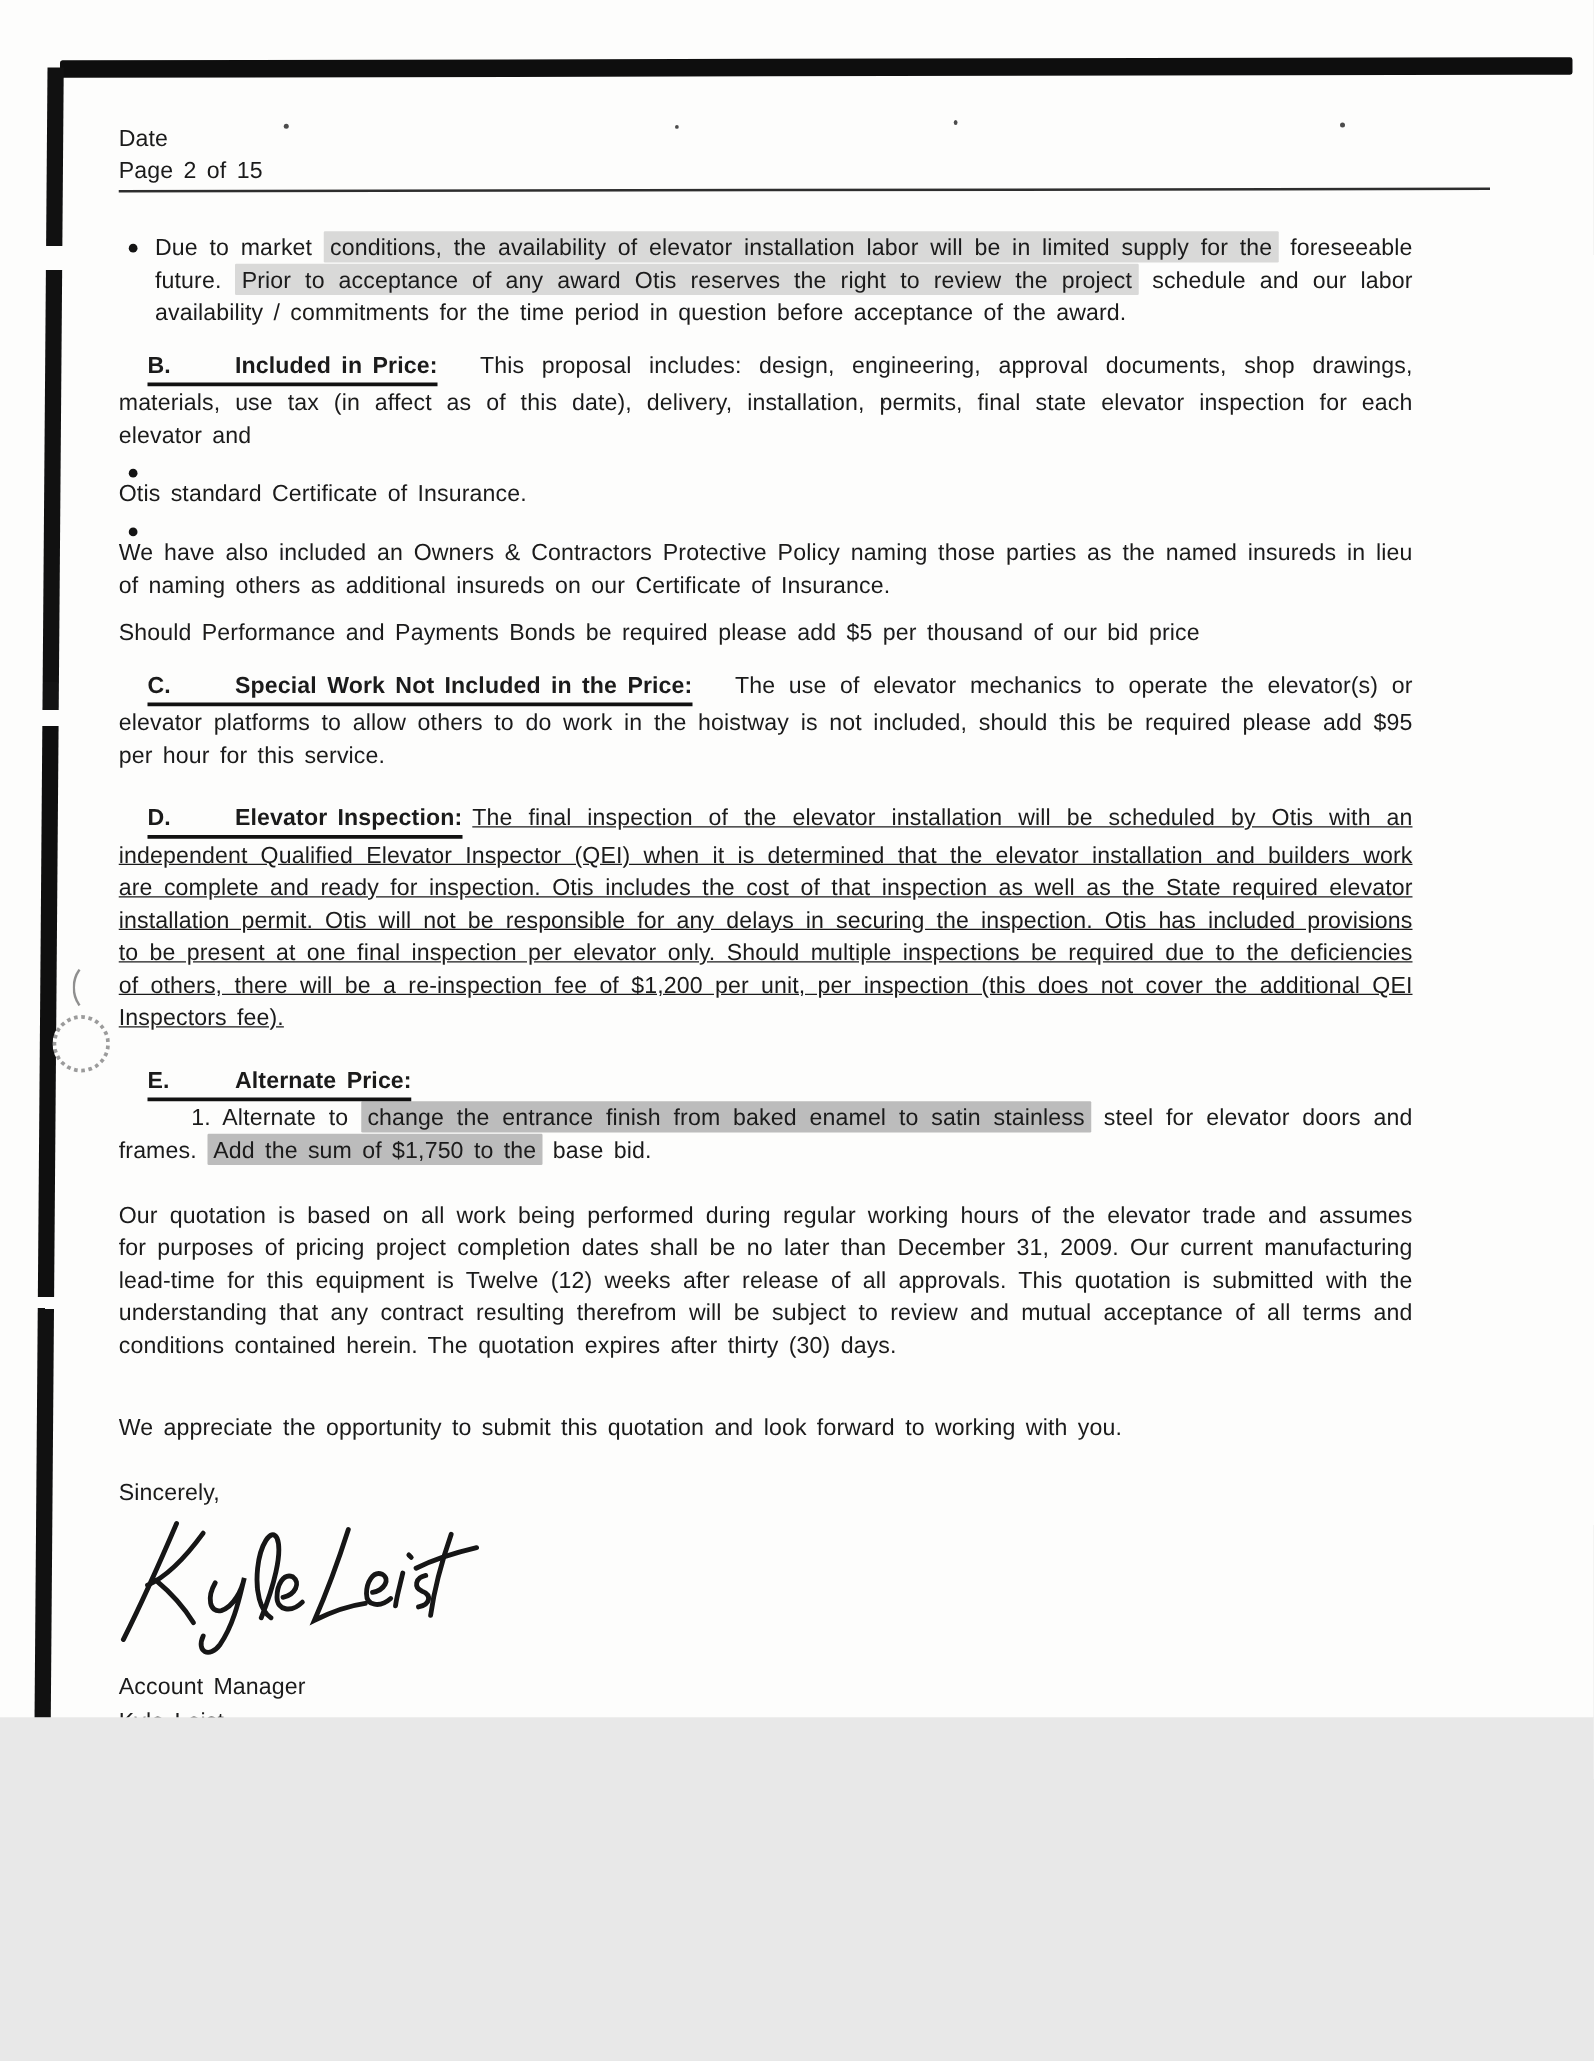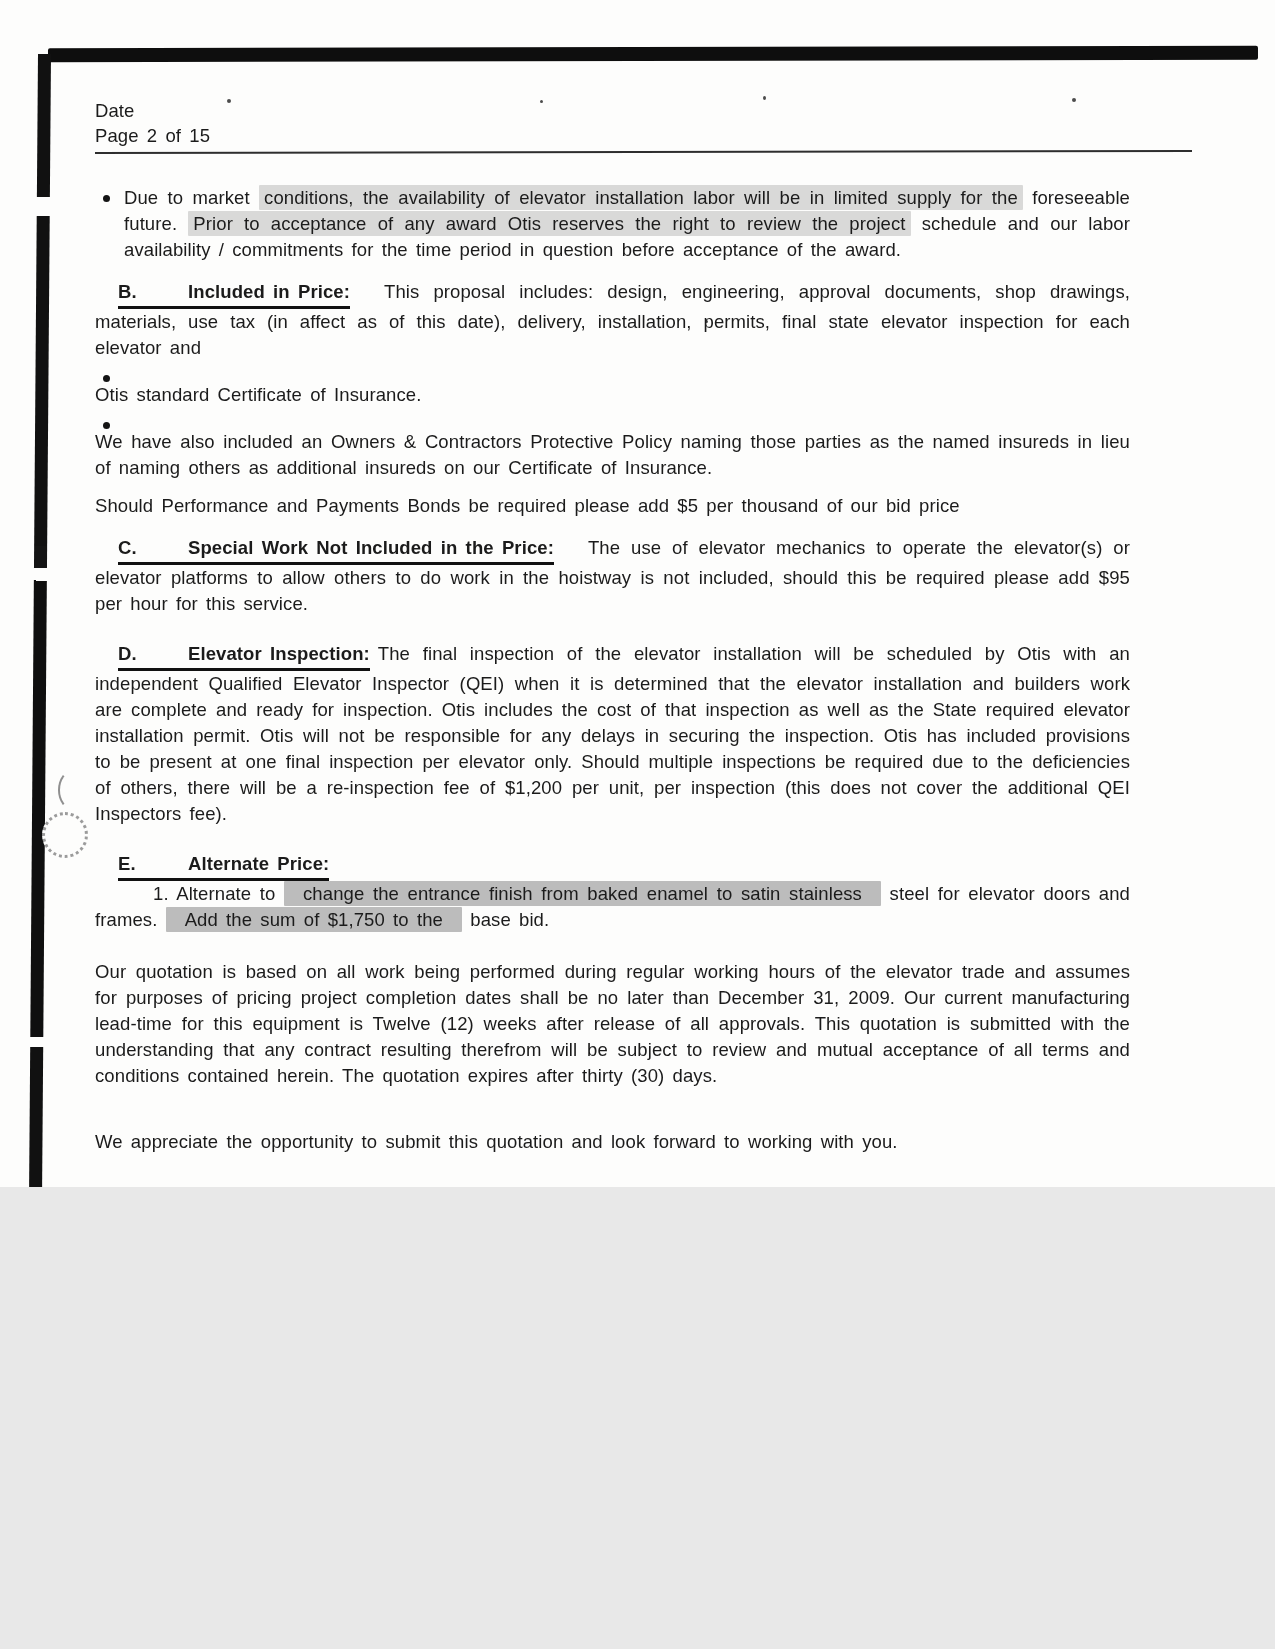--- a/index.html
+++ b/index.html
@@ -1,18 +1,18 @@
 <!DOCTYPE html>
 <html><head>
 <meta charset="utf-8">
 <style>
   html,body{margin:0;padding:0;background:#e8e8e8;}
   .page{
     position:relative;
-    width:1275px;height:1187px;
+    width:1275px;height:1374px;
     background:#fdfdfc;
     font-family:"Liberation Sans", sans-serif;
     color:#1b1b1b;
     overflow:hidden;
   }
   
   .topbar{
     position:absolute;left:48px;top:47px;width:1210px;height:14px;
     background:#0e0e0e;transform:rotate(-0.12deg);
     border-radius:2px;
@@ -54,36 +54,36 @@
   .b-dot{
     width:7px;height:7px;border-radius:50%;background:#141414;
     margin:10px 14px 0 8px;flex:0 0 7px;
   }
   .b-text{flex:1;}
   .mt-intro{margin-top:32px;}
   .mt-b{margin-top:16px;}
   .mt-bul{margin-top:4px;flex-direction:column;}
   .mt-bonds{margin-top:12px;}
   .mt-c{margin-top:16px;}
-  .mt-d{margin-top:24px;}
+  .mt-d{margin-top:24px;text-decoration:underline;}
   .mt-e{margin-top:24px;}
   .mt-quote{margin-top:26px;}
   .mt-appr{margin-top:40px;}
   .mt-sinc{margin-top:26px;}
 
   .sec-head{
     display:inline-block;font-weight:bold;
     border-bottom:3px solid #111;padding-bottom:1px;margin-left:23px;
   }
   .sec-letter{display:inline-block;width:70px;}
   .gap-lg{margin-left:34px;}
   .gap-sm{margin-left:8px;}
 
   .hl-light{background:rgba(40,40,40,0.17);padding:2px 5px;border-radius:1px;}
-  .hl-dark{background:rgba(30,30,30,0.29);padding:2px 19px;border-radius:1px;}
+  .hl-dark{background:rgba(30,30,30,0.29);padding:2px 5px;border-radius:1px;}
 
   .alt-item{text-indent:58px;}
 
   .sig-svg{display:block;margin:2px 0 0 -6px;}
   .sig-block{line-height:28px;}
 
   
   .footer-rule{
     position:absolute;left:80px;right:78px;top:1520px;height:0;
     border-bottom:2.5px solid #2a2a2a;transform:rotate(-0.08deg);

